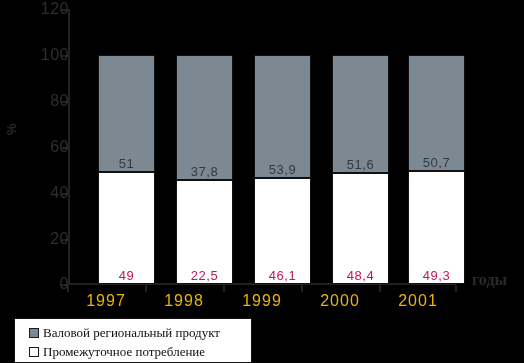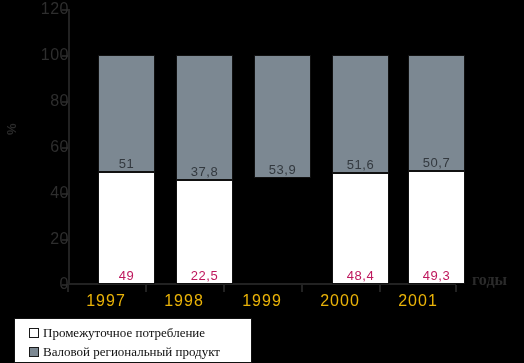--- a/index.html
+++ b/index.html
@@ -152,20 +152,23 @@
     </div>
     <div class="seg seg-bottom" style="top: 125.354px; height: 103.812px;">
       <span class="seg-label">22,5</span>
     </div>
   </div>
 
   <div class="bar-group" id="bg2" style="left: 238px; top: 54.8333px; height: 229.167px;">
     <div class="seg seg-top" style="top: 0px; height: 123.521px;">
       <span class="seg-label">53,9</span>
     </div>
+    <div class="seg seg-bottom" style="top: 123.521px; height: 105.646px;">
+      <span class="seg-label">46,1</span>
+    </div>
   </div>
 
   <div class="bar-group" id="bg3" style="left: 316px; top: 54.8333px; height: 229.167px;">
     <div class="seg seg-top" style="top: 0px; height: 118.25px;">
       <span class="seg-label">51,6</span>
     </div>
     <div class="seg seg-bottom" style="top: 118.25px; height: 110.917px;">
       <span class="seg-label">48,4</span>
     </div>
   </div>
@@ -174,22 +177,22 @@
     <div class="seg seg-top" style="top: 0px; height: 116.188px;">
       <span class="seg-label">50,7</span>
     </div>
     <div class="seg seg-bottom" style="top: 116.188px; height: 112.979px;">
       <span class="seg-label">49,3</span>
     </div>
   </div>
 
   <div id="legend">
     <div class="legend-row">
+      <span class="legend-swatch sw-gray"></span>
+      <span class="legend-text">Валовой региональный продукт</span>
+    </div>
+    <div class="legend-row">
       <span class="legend-swatch sw-white"></span>
       <span class="legend-text">Промежуточное потребление</span>
-    </div>
-    <div class="legend-row">
-      <span class="legend-swatch sw-gray"></span>
-      <span class="legend-text">Валовой региональный продукт</span>
     </div>
   </div>
 
 </div>
 
 </body></html>

